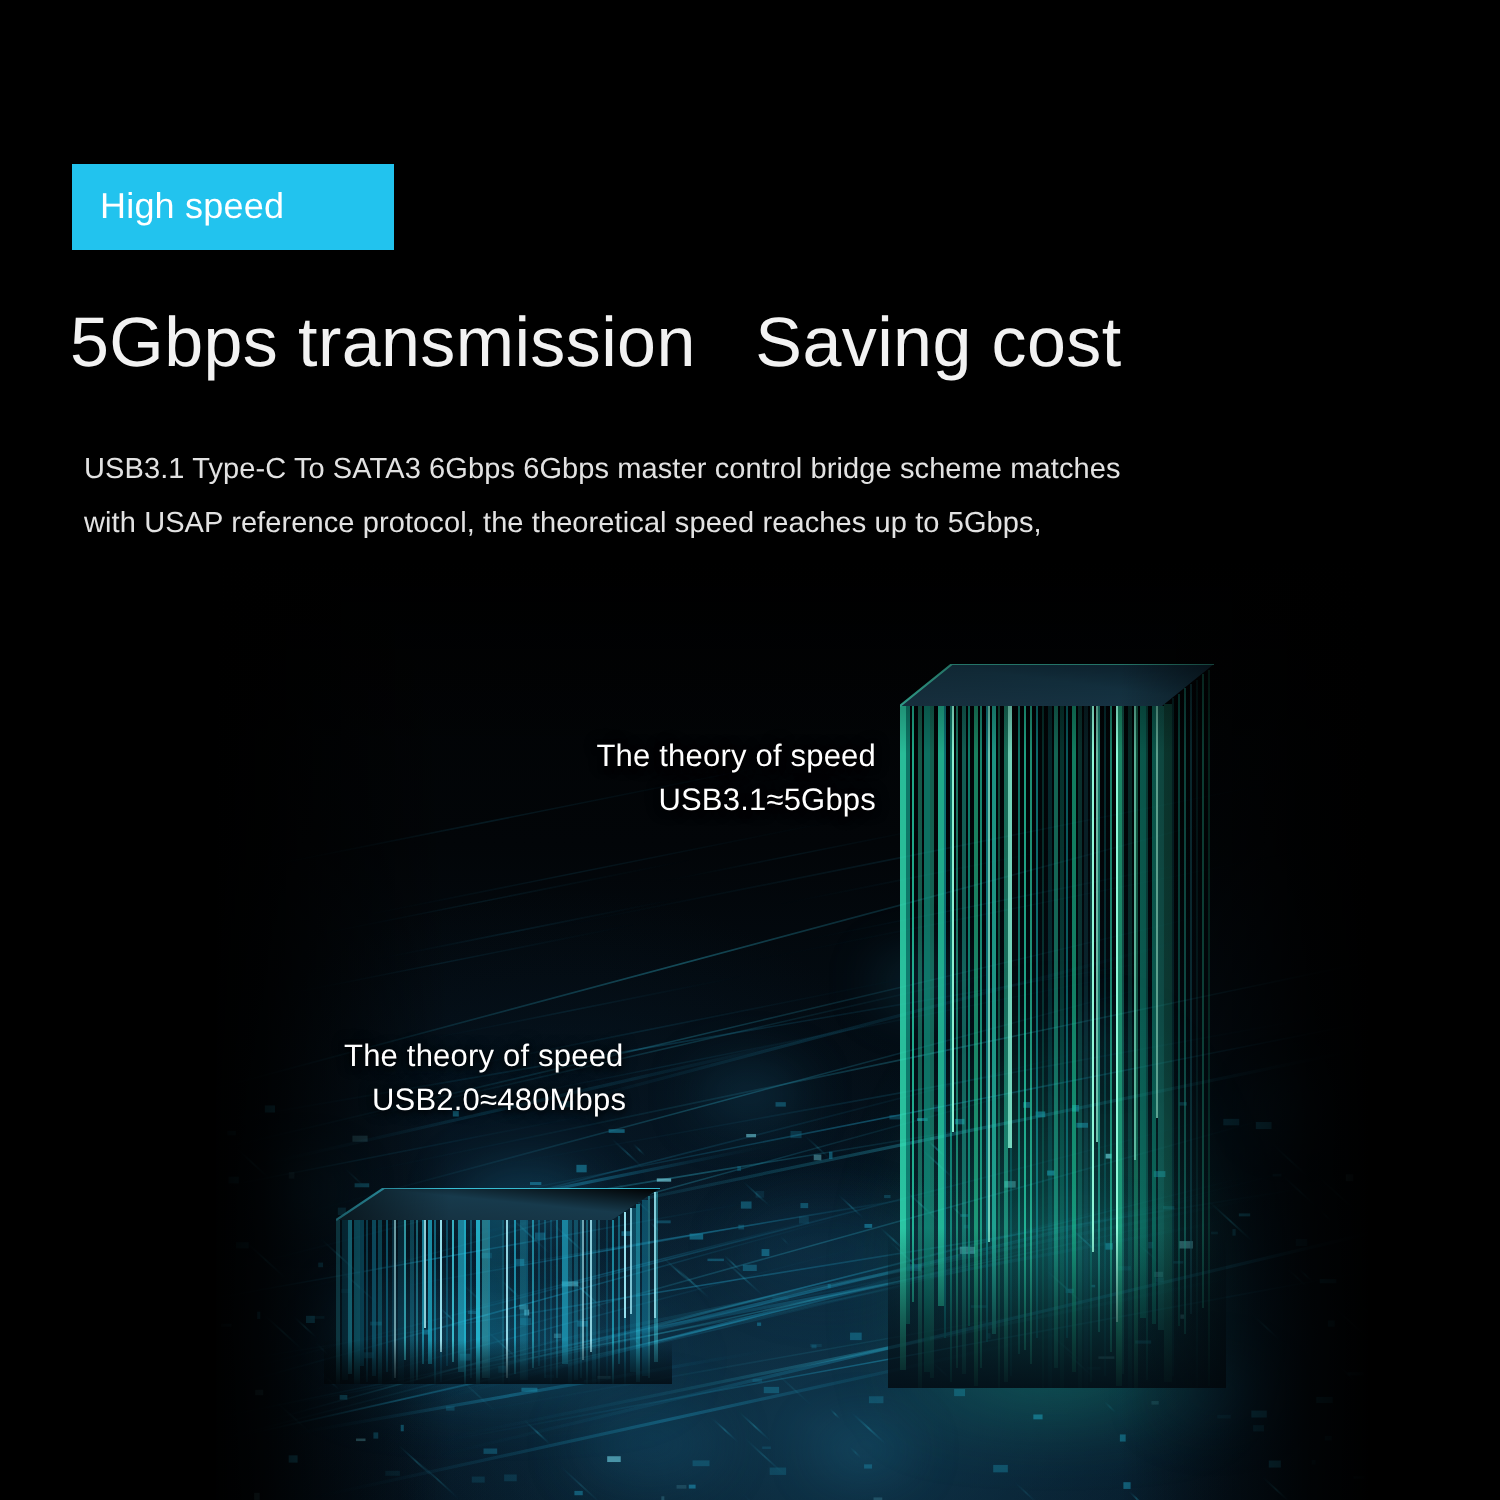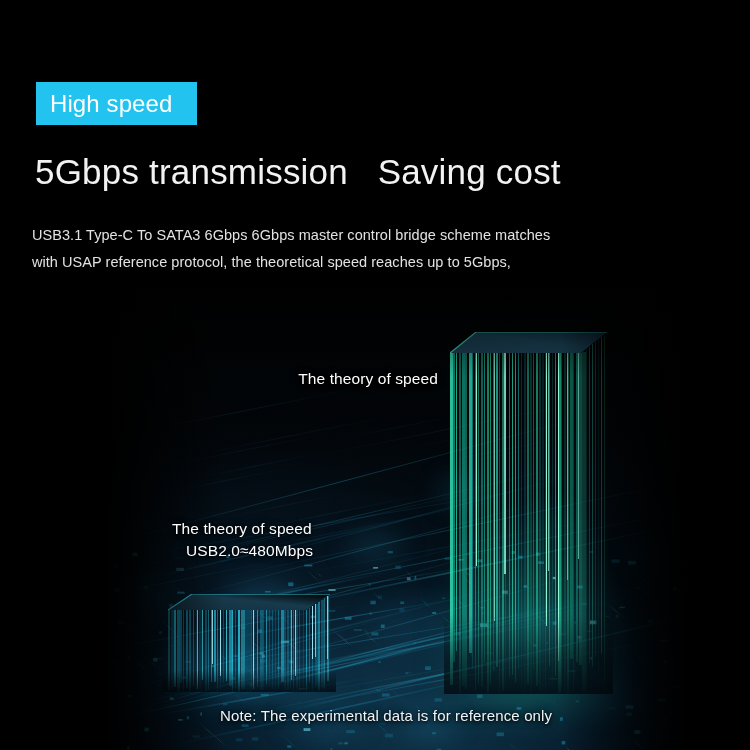--- a/index.html
+++ b/index.html
@@ -4,26 +4,26 @@
 <style>
   html,body{margin:0;padding:0;background:#000;}
   body{width:750px;height:750px;overflow:hidden;position:relative;
        font-family:"Liberation Sans","DejaVu Sans",sans-serif;}
 
   #page{position:absolute;inset:0;width:750px;height:750px;background:#000;overflow:hidden;}
 
   
   .badge{position:absolute;left:36px;top:82px;width:161px;height:43px;
          background:#22c3ee;display:flex;align-items:center;}
-  .badge span{color:#ffffff;font-size:24px;padding-left:14px;letter-spacing:.1px;}
+  .badge span{color:#ffffff;font-size:18px;padding-left:14px;letter-spacing:.1px;}
 
   .headline{position:absolute;left:35px;top:152px;color:#f2f2f2;
             font-size:35px;font-weight:400;letter-spacing:.2px;white-space:pre;}
 
-  .para{position:absolute;left:32px;top:222px;width:560px;color:#e2e2e2;
+  .para{position:absolute;left:42px;top:222px;width:560px;color:#e2e2e2;
         font-size:14.5px;line-height:27px;letter-spacing:.05px;}
   .para div{white-space:nowrap;}
 
   
   #stage{position:absolute;left:0;top:282px;width:750px;height:468px;overflow:hidden;background:#000;}
   .photo{position:absolute;left:108px;top:0;width:576px;height:468px;overflow:hidden;
          background:
            radial-gradient(ellipse 300px 180px at 52% 92%, rgba(18,62,86,.75), rgba(0,0,0,0) 72%),
            radial-gradient(ellipse 420px 260px at 58% 100%, rgba(10,40,60,.6), rgba(0,0,0,0) 75%),
            radial-gradient(ellipse 260px 220px at 30% 70%, rgba(10,34,52,.45), rgba(0,0,0,0) 75%),
@@ -542,23 +542,23 @@
           <i class="stripe" style="left:144.2px;top:11.9px;width:1.3px;height:53.4px;background:#a9f3ff;opacity:0.88;"></i>
           <i class="stripe" style="left:51.5px;top:16.0px;width:1.3px;height:66.1px;background:#a9f3ff;opacity:0.92;"></i>
         </div>
         <div style="position: absolute; left: -6px; bottom: 0px; width: 174px; height: 22px; pointer-events: none; background: linear-gradient(rgba(3, 14, 22, 0) 0%, rgba(3, 14, 22, 0.55) 55%, rgba(3, 14, 22, 0.92) 100%);"></div>
       </div>
 
     <div class="vig"></div>
 
     <div class="lbl r" style="left:208px;top:86px;width:230px;">
       <div>The theory of speed</div>
+      <div>USB3.1≈5Gbps</div>
     </div>
 
     <div class="lbl" style="left:172px;top:236px;width:230px;">
       <div>The theory of speed</div>
       <div style="padding-left:14px;">USB2.0≈480Mbps</div>
     </div>
 
-    <div class="note" style="left:220px;top:425px;">Note: The experimental data is for reference only</div>
   </div>
 
 </div>
 
 </body></html>

